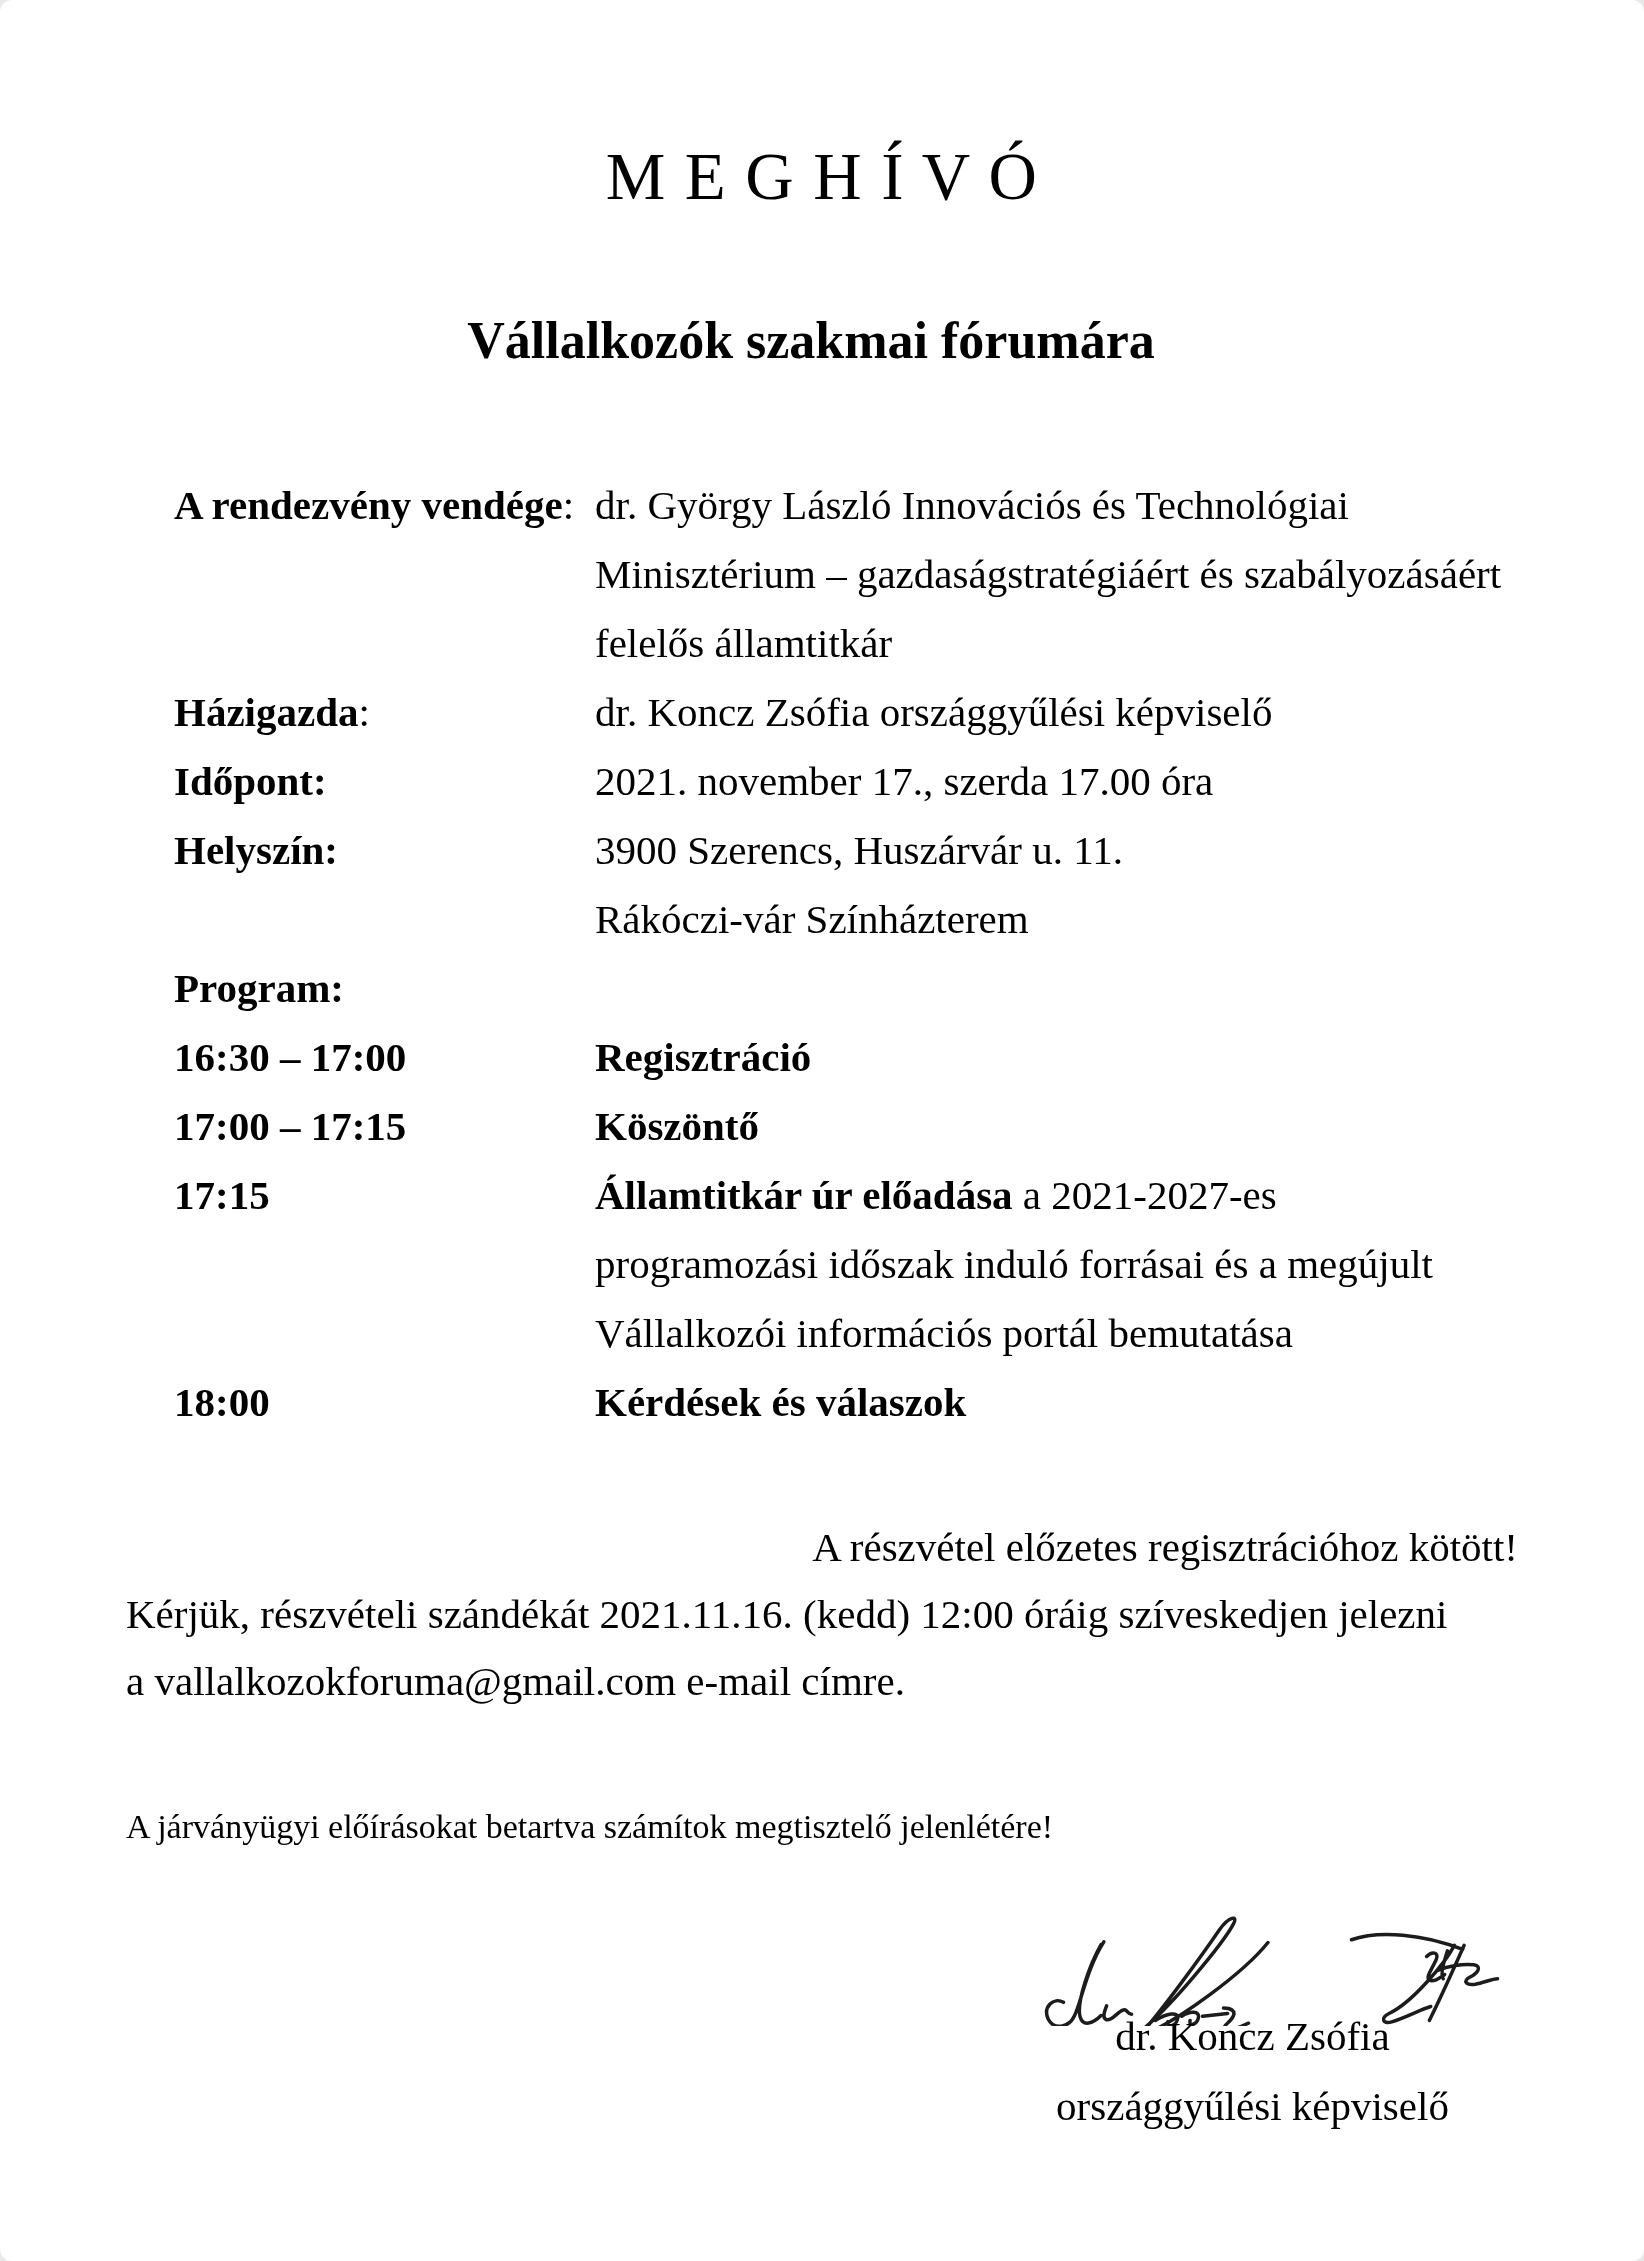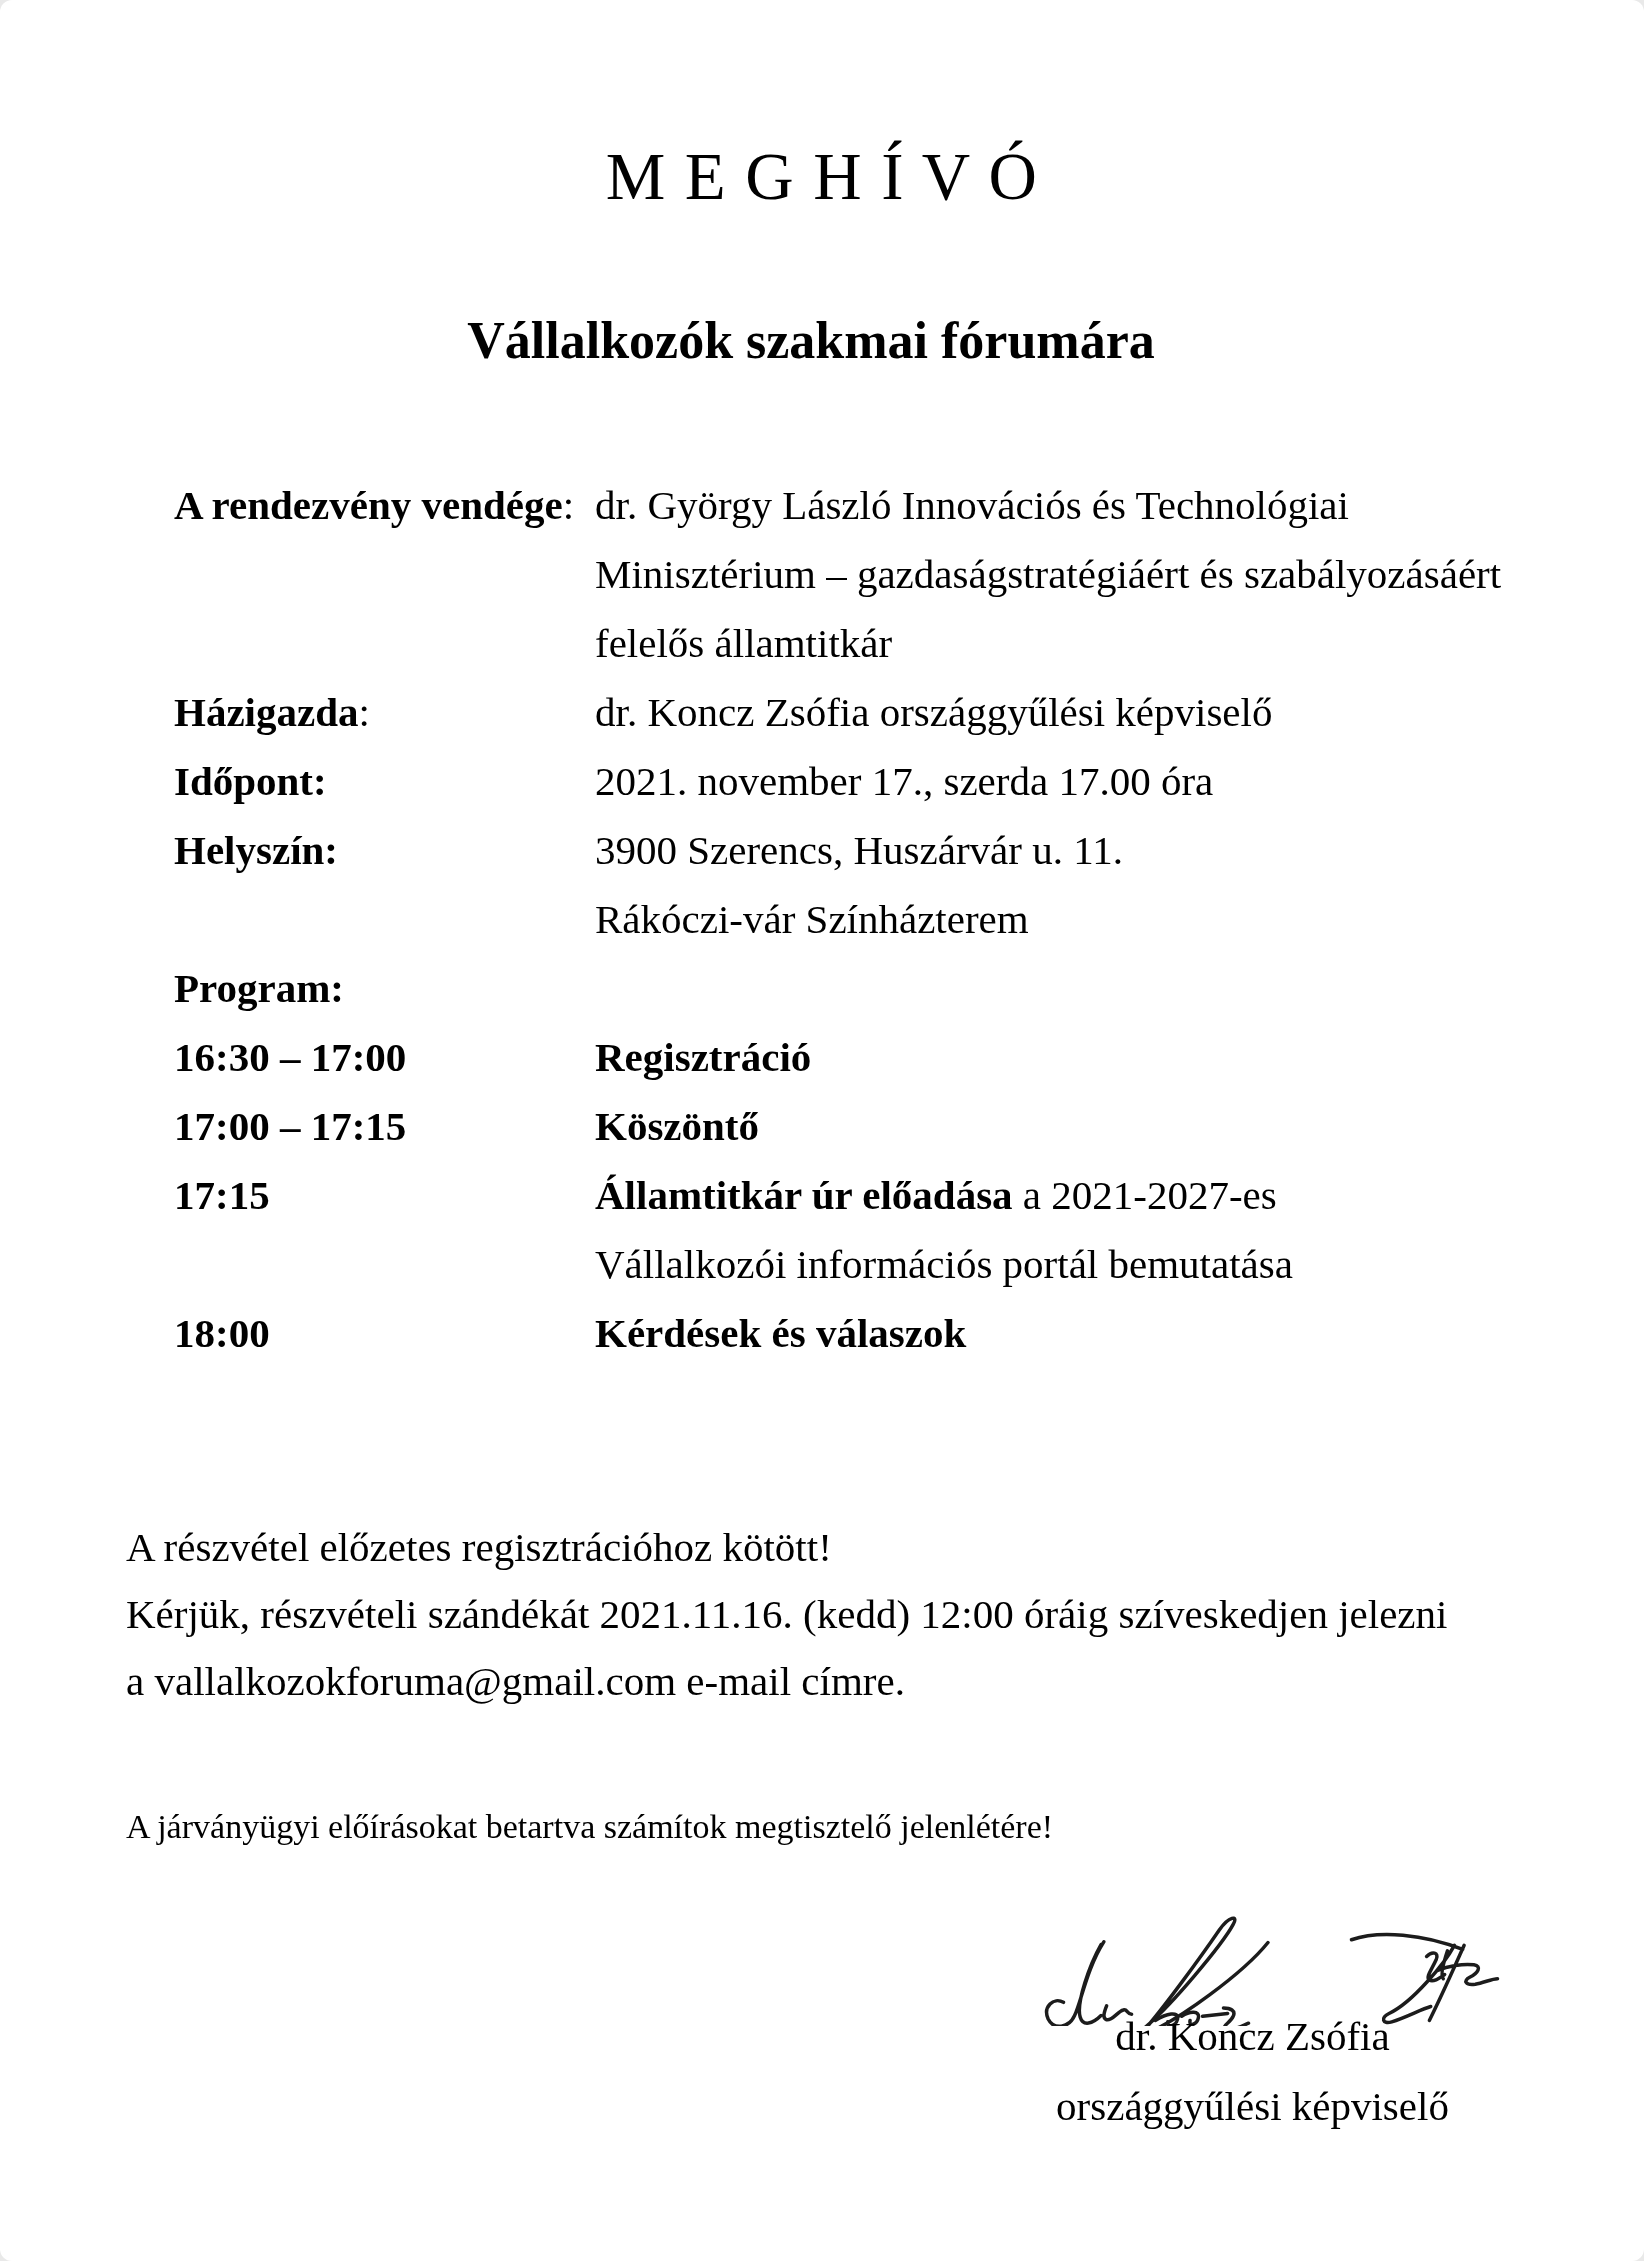--- a/index.html
+++ b/index.html
@@ -65,21 +65,21 @@
   .b { font-weight: bold; }
   .reg-block {
     position: absolute;
     top: 1514px;
     left: 126px;
     width: 1392px;
     font-size: 41px;
     line-height: 67px;
   }
   .reg-block p { margin: 0; white-space: nowrap; }
-  .reg-centered { text-align: left; }
+  .reg-centered { text-align: right; }
   .closing-line {
     position: absolute;
     top: 1793px;
     left: 126px;
     width: 1392px;
     font-size: 34px;
     line-height: 67px;
     margin: 0;
     white-space: nowrap;
   }
@@ -160,20 +160,24 @@
     <div class="row">
       <div class="cell-label b">17:00 – 17:15</div>
       <div class="cell-value b">Köszöntő</div>
     </div>
 
     <div class="row">
       <div class="cell-label b">17:15</div>
       <div class="cell-value"><span class="b">Államtitkár úr előadása</span><span> a 2021-2027-es</span></div>
     </div>
 
+    <div class="row">
+      <div class="cell-label"></div>
+      <div class="cell-value">programozási időszak induló forrásai és a megújult</div>
+    </div>
 
     <div class="row">
       <div class="cell-label"></div>
       <div class="cell-value">Vállalkozói információs portál bemutatása</div>
     </div>
 
     <div class="row">
       <div class="cell-label b">18:00</div>
       <div class="cell-value b">Kérdések és válaszok</div>
     </div>

